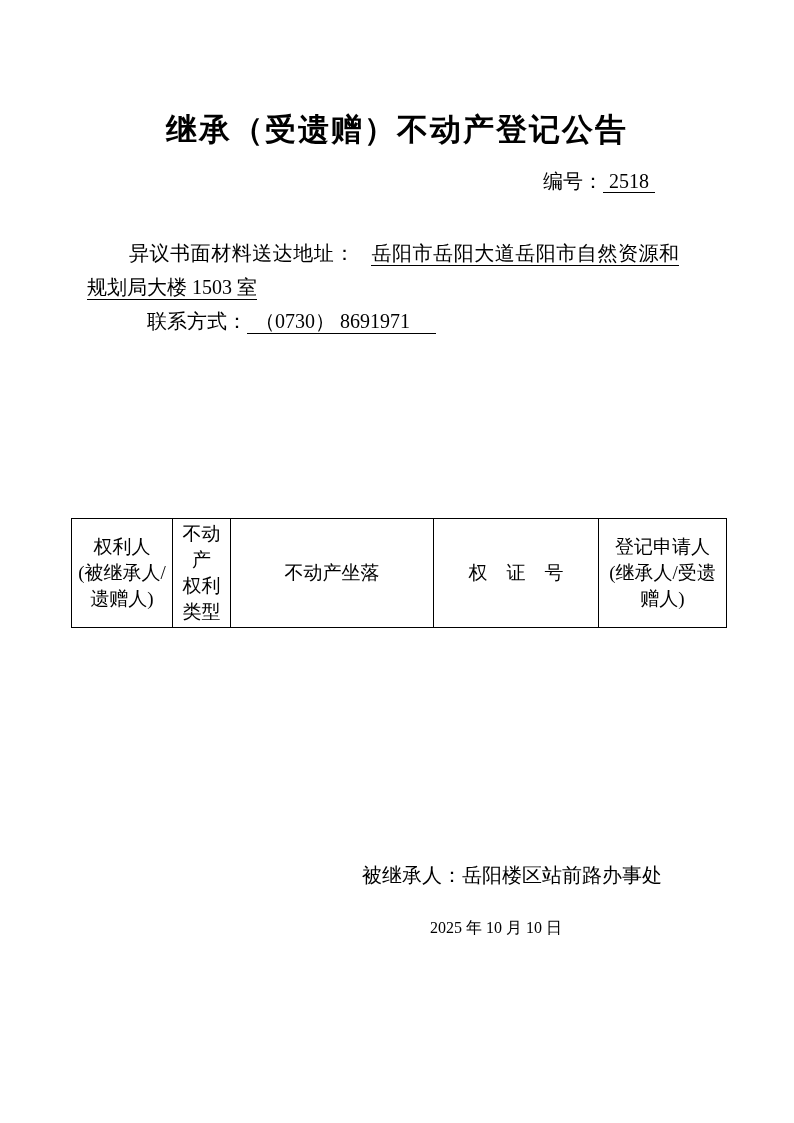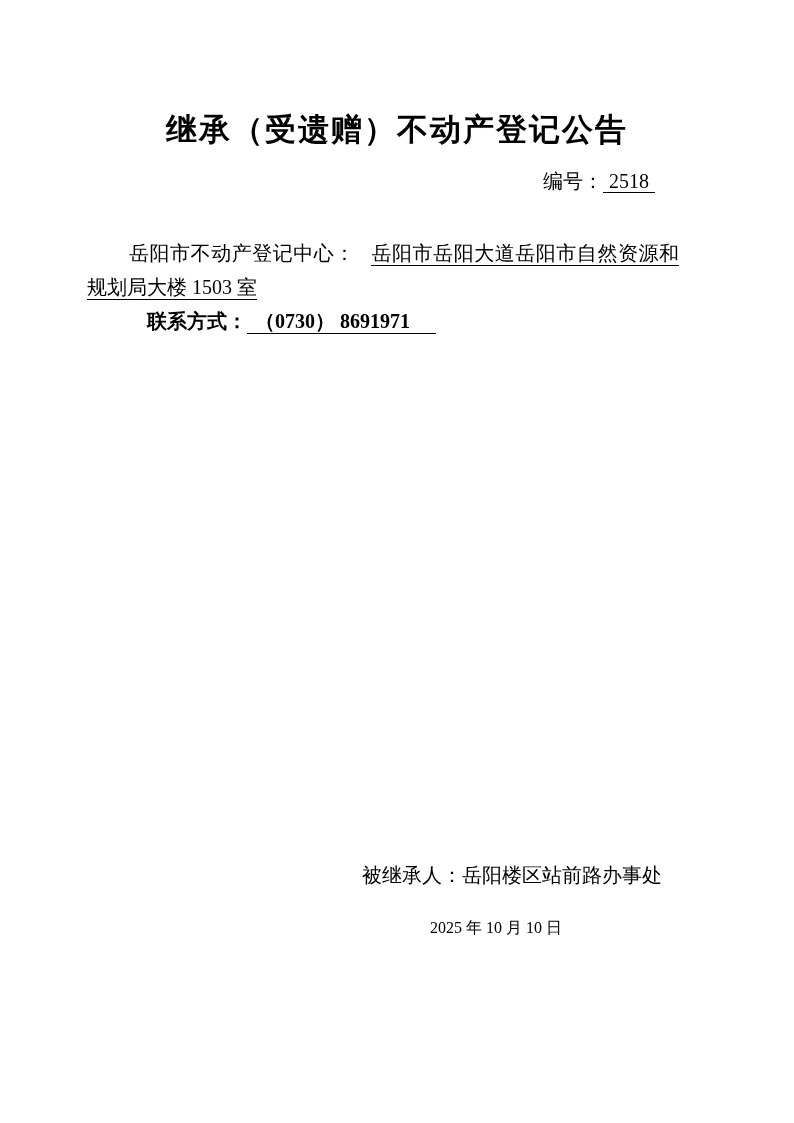--- a/index.html
+++ b/index.html
@@ -34,21 +34,21 @@
   }
   .serial-value { padding:0 6px; }
   .body-block {
     position:absolute; left:87px; top:236px; width:592px;
     font-size:20px; line-height:34px;
     text-align:justify;
   }
   .body-block p { margin:0; }
   .p-main    { text-indent:66px; }
   .p-address { text-indent:42px; }
-  .p-contact { text-indent:60px;font-weight:bold; }
+  .p-contact { text-indent:60px; }
   .label-gap { display:inline-block; width:16px; }
   .contact-value { padding-left:8px; padding-right:26px; }
   .notice-table {
     position:absolute; left:71px; top:518px;
     border-collapse:collapse;
     table-layout:fixed;
     width:655px;
     font-size:19px;
   }
   .notice-table td, .notice-table th {
@@ -78,36 +78,49 @@
 <div class="page">
 
   <h1 class="doc-title">继承（受遗赠）不动产登记公告</h1>
 
   <div class="serial-line">
     <span>编号：</span><span class="u serial-value">2518</span>
   </div>
 
   <div class="body-block">
     <p class="p-address">
-      <span>岳阳市不动产登记中心：</span><span class="label-gap"></span><span class="u">岳阳市岳阳大道岳阳市自然资源和规划局大楼 1503 室</span>
+      <span>异议书面材料送达地址：</span><span class="label-gap"></span><span class="u">岳阳市岳阳大道岳阳市自然资源和规划局大楼 1503 室</span>
     </p>
     <p class="p-contact">
       <span>联系方式：</span><span class="u contact-value">（0730） 8691971</span>
     </p>
   </div>
 
   <table class="notice-table">
     <colgroup>
       <col style="width:101px">
       <col style="width:58px">
       <col style="width:203px">
       <col style="width:165px">
       <col style="width:128px">
     </colgroup>
     <tbody>
+      <tr class="row-header">
+        <th>权利人
+(被继承人/
+遗赠人)</th>
+        <th>不动产
+权利
+类型</th>
+        <th>不动产坐落</th>
+        <th>权　证　号</th>
+        <th>登记申请人
+(继承人/受遗
+赠人)</th>
+      </tr>
     </tbody>
   </table>
 
   <div class="footer-agency">
     <span>被继承人：</span><span>岳阳楼区站前路办事处</span>
   </div>
 
   <div class="footer-date">2025 年 10 月 10 日</div>
 
 </div>

